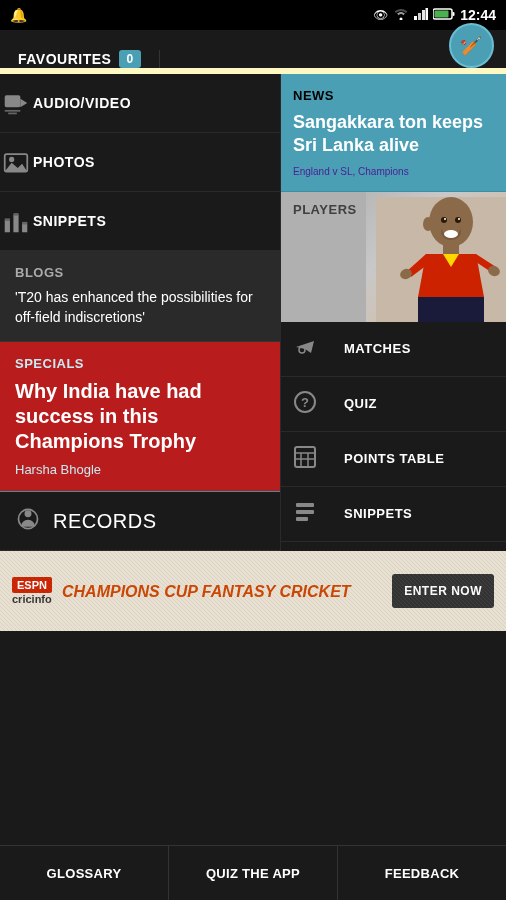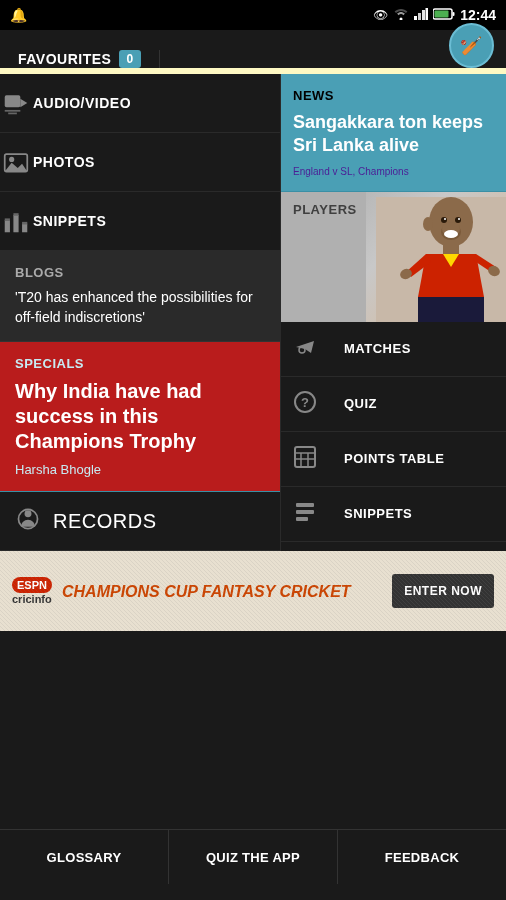--- a/index.html
+++ b/index.html
@@ -290,21 +290,21 @@
       display: flex;
       flex-direction: column;
       align-items: flex-start;
     }
     .espn-logo {
       background: #cc2200;
       color: #fff;
       font-size: 11px;
       font-weight: bold;
       padding: 2px 5px;
-      border-radius: 8px;
+      border-radius: 2px;
     }
     .cricinfo-text {
       color: #333;
       font-size: 11px;
       font-weight: bold;
     }
     .ad-main-text {
       color: #cc4400;
       font-size: 16px;
       font-weight: bold;
@@ -326,21 +326,21 @@
 
     
     .bottom-nav {
       width: 100%;
       height: 55px;
       background: #1a1a1a;
       display: flex;
       align-items: stretch;
       border-top: 1px solid #333;
       position: absolute;
-      bottom: 16px;
+      bottom: 0;
       left: 0;
     }
     .bottom-nav-item {
       flex: 1;
       display: flex;
       align-items: center;
       justify-content: center;
       color: #fff;
       font-size: 13px;
       font-weight: bold;

